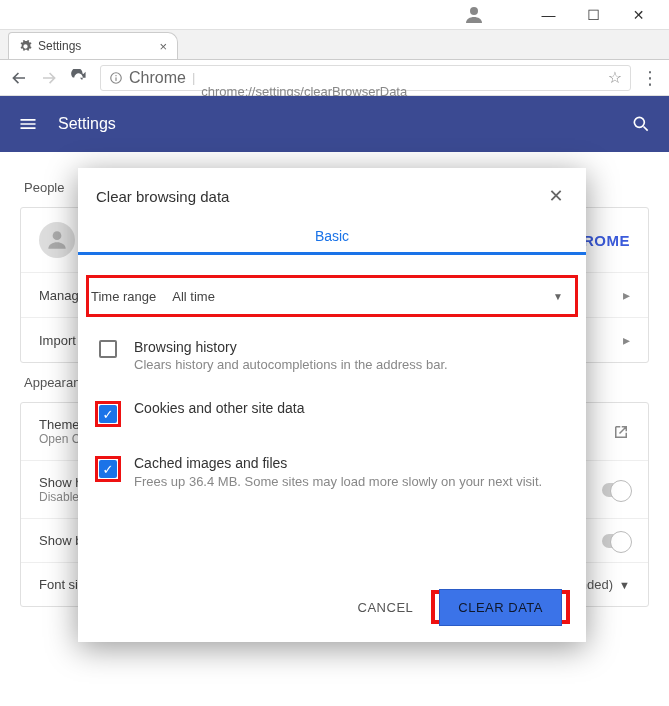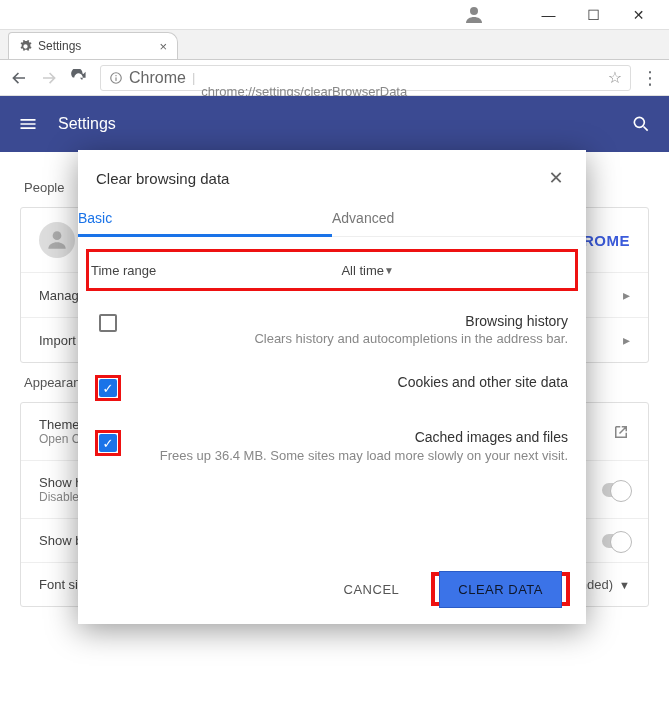--- a/index.html
+++ b/index.html
@@ -37,44 +37,44 @@
 .bg-row { padding: 14px 18px; display:flex; align-items:center; border-bottom:1px solid #eee;}
 .bg-row:last-child { border-bottom:none;}
 .bg-avatar { width:36px; height:36px; border-radius:50%; background:#ddd; margin-right:14px; display:flex; align-items:center; justify-content:center;}
 .bg-row-text { flex:1; font-size:13px; color:#444;}
 .bg-row-sub { font-size:12px; color:#888;}
 .bg-chevron { color:#888;}
 .bg-chrome-btn { color:#3b5bdb; font-weight:600; font-size:15px; letter-spacing:0.5px;}
 .bg-toggle { width:28px; height:14px; background:#ccc; border-radius:7px; position:relative;}
 .bg-toggle::after { content:''; position:absolute; right:-2px; top:-3px; width:20px; height:20px; background:#fff; border:1px solid #bbb; border-radius:50%;}
 .bg-select { font-size:13px; color:#555;}
-.dialog { position:absolute; top: 54px; left: 78px; width: 508px; height: 474px; background:#fff; box-shadow: 0 6px 30px rgba(0,0,0,0.4); display:flex; flex-direction:column;}
+.dialog { position:absolute; top: 72px; left: 78px; width: 508px; height: 474px; background:#fff; box-shadow: 0 6px 30px rgba(0,0,0,0.4); display:flex; flex-direction:column;}
 .dlg-header { padding: 16px 18px 10px; display:flex; align-items:center;}
 .dlg-title { font-size:15px; color:#333; flex:1;}
 .dlg-close { color:#666; font-size:18px; width:24px; height:24px; display:flex; align-items:center; justify-content:center;}
 .dlg-tabs { display:flex; border-bottom:1px solid #eee;}
-.dlg-tab { flex:1; text-align:left; padding:10px 0; font-size:14px; color:#777; position:relative;}
+.dlg-tab { flex:1; text-align:center; padding:10px 0; font-size:14px; color:#777; position:relative;}
 .dlg-tab.active { color:#1a73e8; font-weight:500;}
 .dlg-tab.active::after { content:''; position:absolute; left:0; right:0; bottom:-1px; height:3px; background:#1a73e8;}
 .dlg-body { padding: 12px 14px; flex:1;}
 .hl { border:3px solid #e11; padding:0; }
 .timerange { display:flex; align-items:center; height:36px; padding: 0 6px 0 2px; gap: 16px;}
 .tr-label { font-size:13px; color:#444;}
-.tr-select { flex:1; display:flex; align-items:center; justify-content:center; font-size:13px; color:#444; padding-right:6px;}
+.tr-select { flex:1; display:flex; align-items:center; justify-content:space-between; font-size:13px; color:#444; padding-right:6px;}
 .tr-select .caret { font-size:10px; color:#666;}
 .opt-row { display:flex; padding: 14px 4px; gap: 14px; align-items:flex-start;}
 .chk-wrap { width:24px; display:flex; justify-content:center; padding-top:1px;}
 .chk { width:18px; height:18px; border:2px solid #777; border-radius:2px; display:flex; align-items:center; justify-content:center; background:#fff;}
 .chk.checked { background:#1a73e8; border-color:#1a73e8; color:#fff; font-size:13px;}
 .hl-box { border:3px solid #e11; padding:1px; display:inline-flex;}
-.opt-text { flex:1;text-align:right;}
+.opt-text { flex:1;}
 .opt-title { font-size:14px; color:#333;}
 .opt-sub { font-size:13px; color:#888; margin-top:2px;}
 .opt-subn { font-size:13px; color:#888; margin-top:2px; line-height:1.4;}
-.dlg-footer { padding: 14px 16px 18px; display:flex; justify-content:flex-end; align-items:center; gap:32px;}
+.dlg-footer { padding: 14px 16px 18px; display:flex; justify-content:flex-end; align-items:center; gap:18px;}
 .btn-cancel { font-size:13px; color:#555; letter-spacing:0.5px; font-weight:500;}
 .hl-btn { border:4px solid #e11; padding:4px;}
 .btn-clear { background:#3b73e8; color:#0f172a; font-size:13px; letter-spacing:0.5px; font-weight:500; padding:10px 18px; border:1px solid #2a5bc7;text-align:center;}
 svg { display:block; }
 .sel-caret { font-size:11px; color:#555; margin-left:6px;}
 </style>
 </head>
 <body>
 
 <div class="win-titlebar">
@@ -214,24 +214,23 @@
     </div>
   </div>
 
   <div class="dialog">
     <div class="dlg-header">
       <span class="dlg-title">Clear browsing data</span>
       <span class="dlg-close">✕</span>
     </div>
     <div class="dlg-tabs">
       <div class="dlg-tab active">Basic</div>
-      <div class="dlg-tab">Advanced</div>
     </div>
     <div class="dlg-body">
-      <div class="hl" style="margin: 0 -6px 8px -6px;">
+      <div class="hl" style="margin: 8px -6px 8px -6px;">
         <div class="timerange">
           <span class="tr-label">Time range</span>
           <div class="tr-select">
             <span>All time</span>
             <span class="caret">▼</span>
           </div>
         </div>
       </div>
 
       <div class="opt-row">

